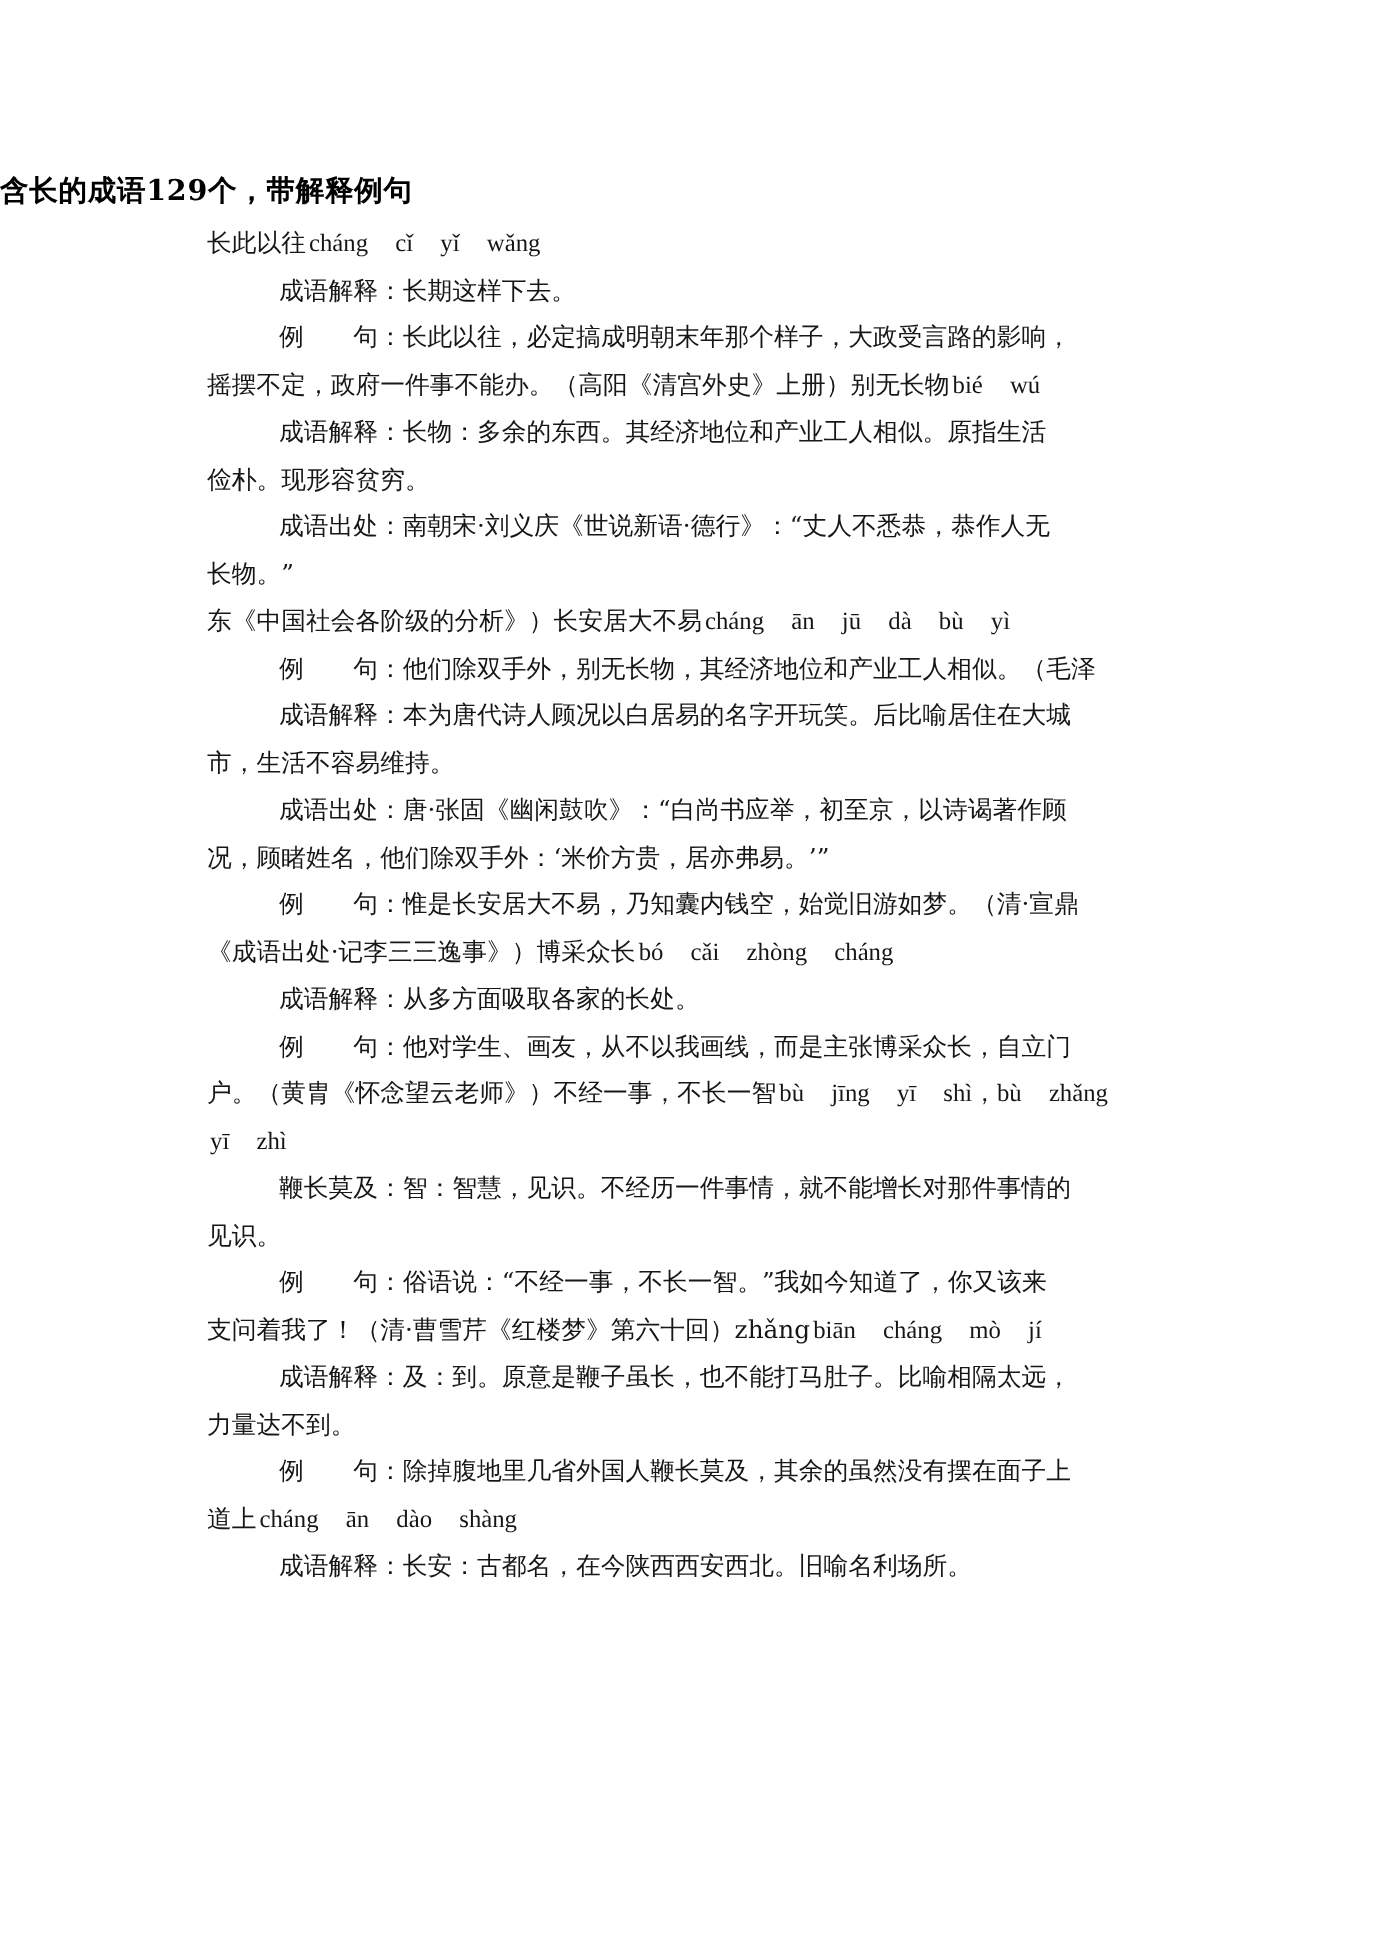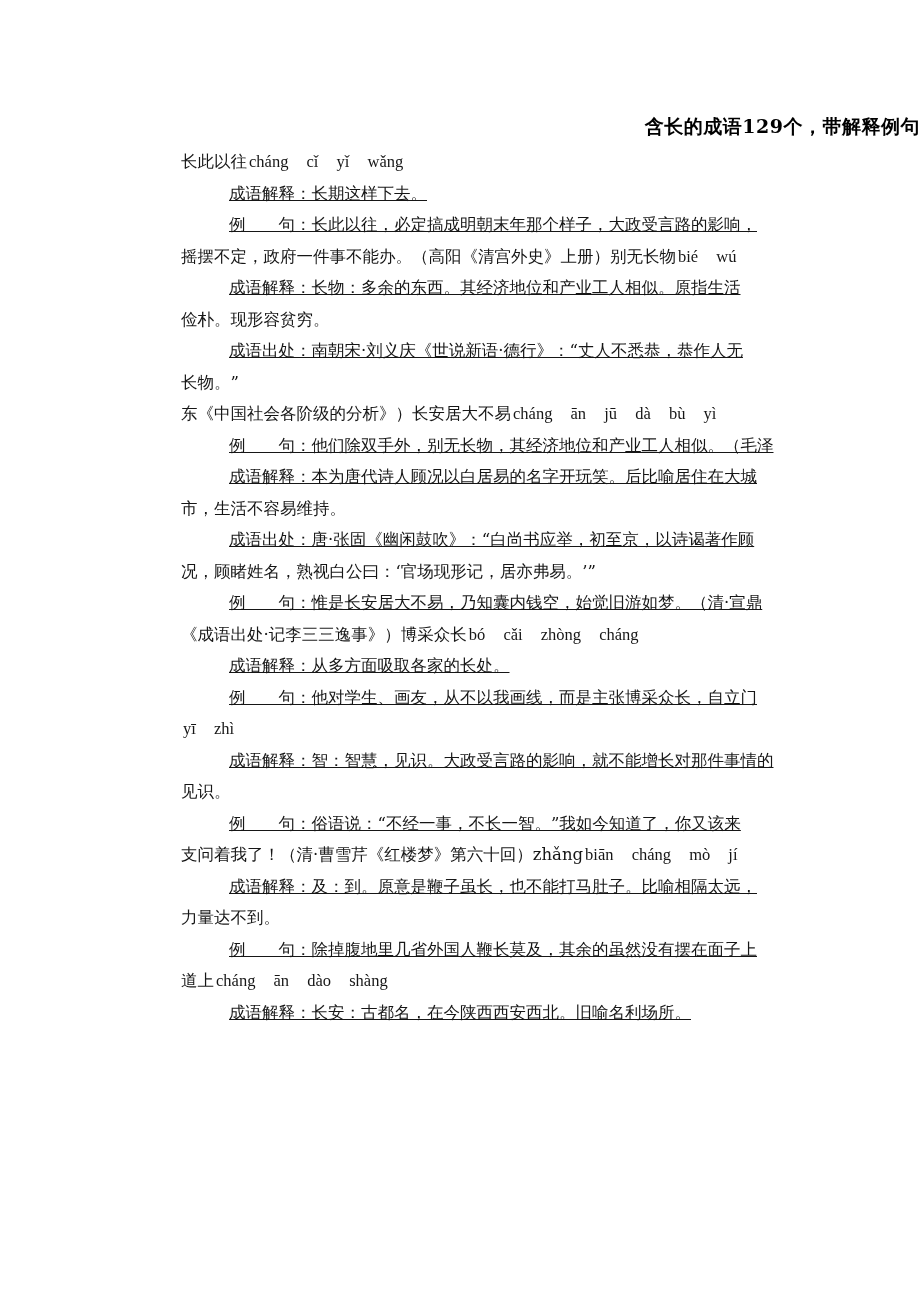--- a/index.html
+++ b/index.html
@@ -4,29 +4,29 @@
   <style>
     html, body { margin: 0; padding: 0; background: #ffffff; }
     body { width: 920px; height: 1302px; position: relative; overflow: hidden; }
     .page {
       position: absolute; left: 0; top: 0; width: 920px; height: 1302px;
       background: #ffffff; color: #111111;
       font-family: "DejaVu Serif", "Liberation Serif", serif;
     }
     .title {
       position: absolute; left: 0; width: 920px; top: 114px;
-      text-align: right; font-size: 19px; font-weight: bold; color: #000000;
+      text-align: left; font-size: 19px; font-weight: bold; color: #000000;
       letter-spacing: 0.5px;
     }
     .body-text {
       position: absolute; left: 138px; top: 146px; width: 644px;
       font-size: 16.5px; line-height: 31.5px; color: #161616;
     }
-    .line { white-space: nowrap; height: 31.5px; overflow: visible; margin-left: 43px; }
-    .indent { padding-left: 48px; text-decoration: underline; }
+    .line { white-space: nowrap; height: 31.5px; overflow: visible; }
+    .indent { padding-left: 48px; }
     .py { font-family: "Liberation Serif", "DejaVu Serif", serif; word-spacing: 14px; margin-left: 2px; }
   </style>
 </head>
 <body>
 
 <div class="page">
   <div class="title">含长的成语129个，带解释例句</div>
   <div class="body-text" id="body-text">
       <div class="line"><span>长此以往</span><span class="py">cháng  cǐ  yǐ  wǎng</span></div>
       <div class="line indent"><span>成语解释：长期这样下去。</span><span class="py"></span></div>
@@ -34,27 +34,28 @@
       <div class="line"><span>摇摆不定，政府一件事不能办。（高阳《清宫外史》上册）别无长物</span><span class="py">bié  wú</span></div>
       <div class="line indent"><span>成语解释：长物：多余的东西。其经济地位和产业工人相似。原指生活</span><span class="py"></span></div>
       <div class="line"><span>俭朴。现形容贫穷。</span><span class="py"></span></div>
       <div class="line indent"><span>成语出处：南朝宋·刘义庆《世说新语·德行》：“丈人不悉恭，恭作人无</span><span class="py"></span></div>
       <div class="line"><span>长物。”</span><span class="py"></span></div>
       <div class="line"><span>东《中国社会各阶级的分析》）长安居大不易</span><span class="py">cháng  ān  jū  dà  bù  yì</span></div>
       <div class="line indent"><span>例　　句：他们除双手外，别无长物，其经济地位和产业工人相似。（毛泽</span><span class="py"></span></div>
       <div class="line indent"><span>成语解释：本为唐代诗人顾况以白居易的名字开玩笑。后比喻居住在大城</span><span class="py"></span></div>
       <div class="line"><span>市，生活不容易维持。</span><span class="py"></span></div>
       <div class="line indent"><span>成语出处：唐·张固《幽闲鼓吹》：“白尚书应举，初至京，以诗谒著作顾</span><span class="py"></span></div>
-      <div class="line"><span>况，顾睹姓名，熟视白公曰：‘官场现形记，居亦弗易。’”</span><span class="py"></span></div>
+      <div class="line"><span>况，顾睹姓名，他们除双手外：‘米价方贵，居亦弗易。’”</span><span class="py"></span></div>
       <div class="line indent"><span>例　　句：惟是长安居大不易，乃知囊内钱空，始觉旧游如梦。（清·宣鼎</span><span class="py"></span></div>
       <div class="line"><span>《成语出处·记李三三逸事》）博采众长</span><span class="py">bó  cǎi  zhòng  cháng</span></div>
       <div class="line indent"><span>成语解释：从多方面吸取各家的长处。</span><span class="py"></span></div>
       <div class="line indent"><span>例　　句：他对学生、画友，从不以我画线，而是主张博采众长，自立门</span><span class="py"></span></div>
+      <div class="line"><span>户。（黄胄《怀念望云老师》）不经一事，不长一智</span><span class="py">bù  jīng  yī  shì，bù  zhǎng</span></div>
       <div class="line"><span></span><span class="py">yī  zhì</span></div>
-      <div class="line indent"><span>成语解释：智：智慧，见识。大政受言路的影响，就不能增长对那件事情的</span><span class="py"></span></div>
+      <div class="line indent"><span>鞭长莫及：智：智慧，见识。不经历一件事情，就不能增长对那件事情的</span><span class="py"></span></div>
       <div class="line"><span>见识。</span><span class="py"></span></div>
       <div class="line indent"><span>例　　句：俗语说：“不经一事，不长一智。”我如今知道了，你又该来</span><span class="py"></span></div>
       <div class="line"><span>支问着我了！（清·曹雪芹《红楼梦》第六十回）zhǎng</span><span class="py">biān  cháng  mò  jí</span></div>
       <div class="line indent"><span>成语解释：及：到。原意是鞭子虽长，也不能打马肚子。比喻相隔太远，</span><span class="py"></span></div>
       <div class="line"><span>力量达不到。</span><span class="py"></span></div>
       <div class="line indent"><span>例　　句：除掉腹地里几省外国人鞭长莫及，其余的虽然没有摆在面子上</span><span class="py"></span></div>
       <div class="line"><span>道上</span><span class="py">cháng  ān  dào  shàng</span></div>
       <div class="line indent"><span>成语解释：长安：古都名，在今陕西西安西北。旧喻名利场所。</span><span class="py"></span></div>
     </div>
 </div>

